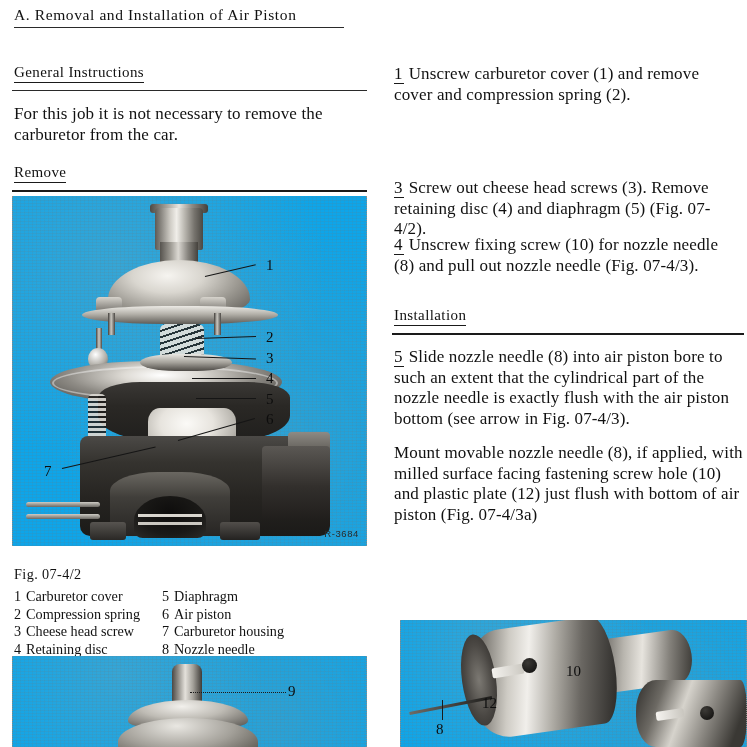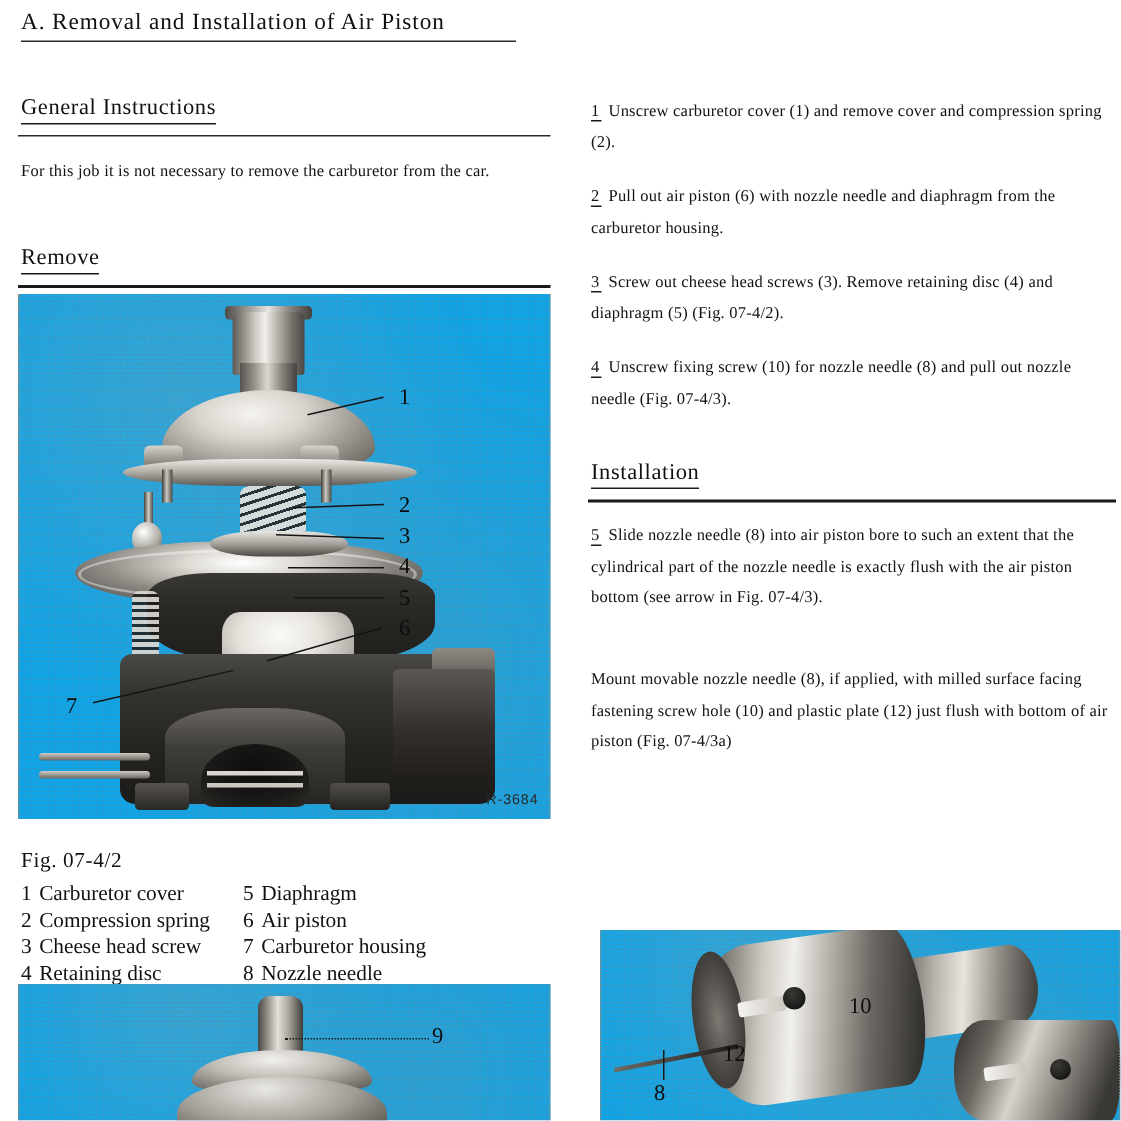--- a/index.html
+++ b/index.html
@@ -41,21 +41,21 @@
     letter-spacing: 0.4px;
     white-space: nowrap;
   }
   .sub-heading .uline {
     border-bottom: 1px solid #1a1a1a;
     padding-bottom: 2px;
   }
 
   .para {
     position: absolute;
-    font-size: 11px;
+    font-size: 17px;
     line-height: 20.5px;
     letter-spacing: 0.15px;
   }
   .para .num {
     border-bottom: 1px solid #1a1a1a;
     padding: 0 1px 0 0;
     margin-right: 5px;
   }
 
   
@@ -514,23 +514,20 @@
     <div class="bl-dome"></div>
     <div class="frame-edge"></div>
   </div>
   <div class="dotted-leader" style="left:190px; top:692px; width:96px;"></div>
   <div class="callout" style="left:288px; top:684px;">9</div>
 
   <div class="para" style="left:394px; top:64px; width:345px;">
     <span class="num">1</span><span>Unscrew carburetor cover (1) and remove cover and compression spring (2).</span>
   </div>
 
-  <div class="para" style="left:394px; top:121px; width:345px;">
-    <span class="num">2</span><span>Pull out air piston (6) with nozzle needle and diaphragm from the carburetor housing.</span>
-  </div>
 
   <div class="para" style="left:394px; top:178px; width:348px;">
     <span class="num">3</span><span>Screw out cheese head screws (3). Remove retaining disc (4) and diaphragm (5) (Fig. 07-4/2).</span>
   </div>
 
   <div class="para" style="left:394px; top:235px; width:345px;">
     <span class="num">4</span><span>Unscrew fixing screw (10) for nozzle needle (8) and pull out nozzle needle (Fig.  07-4/3).</span>
   </div>
 
   <div class="sub-heading" style="left:394px; top:307px;">

